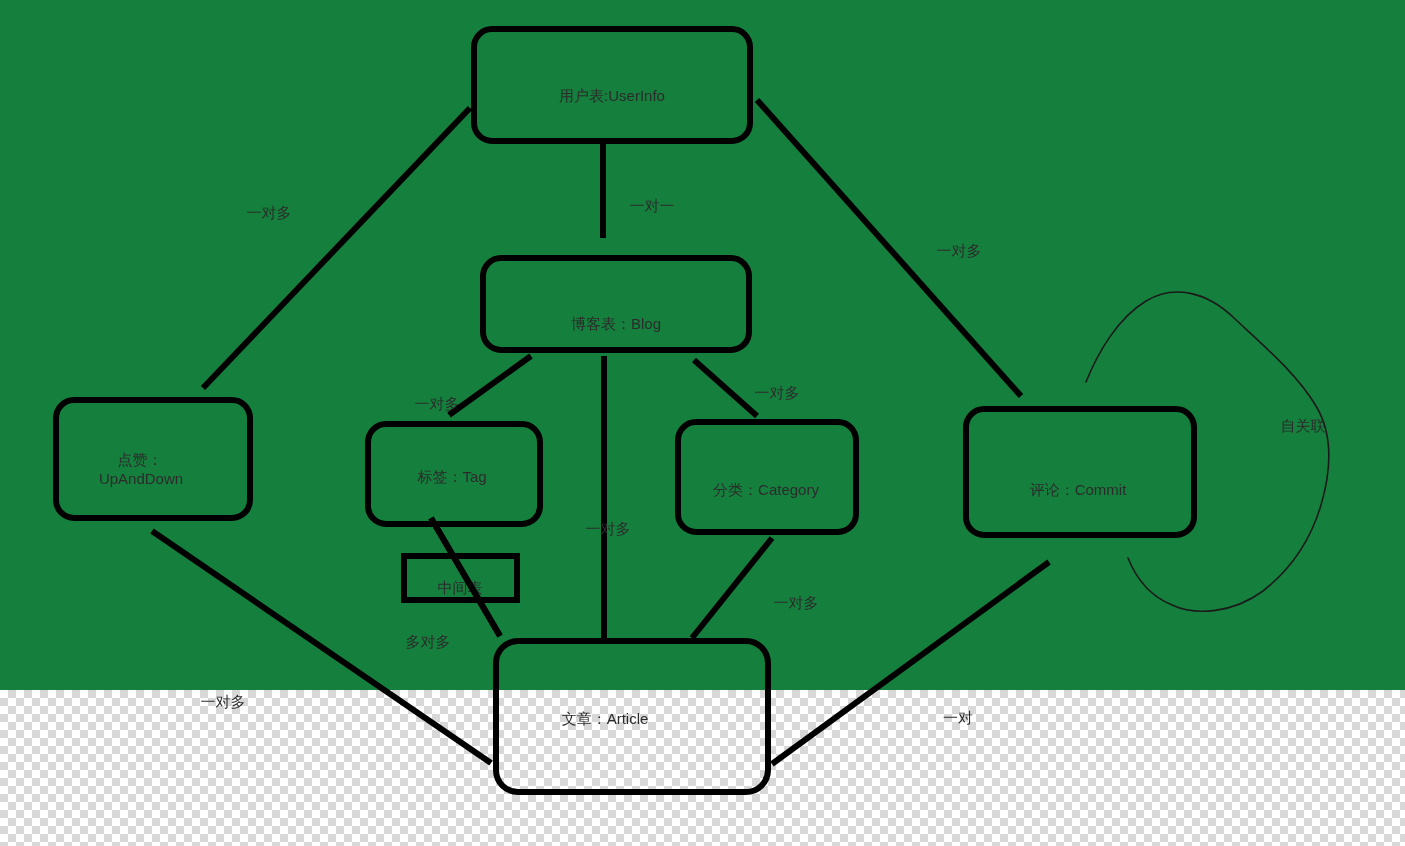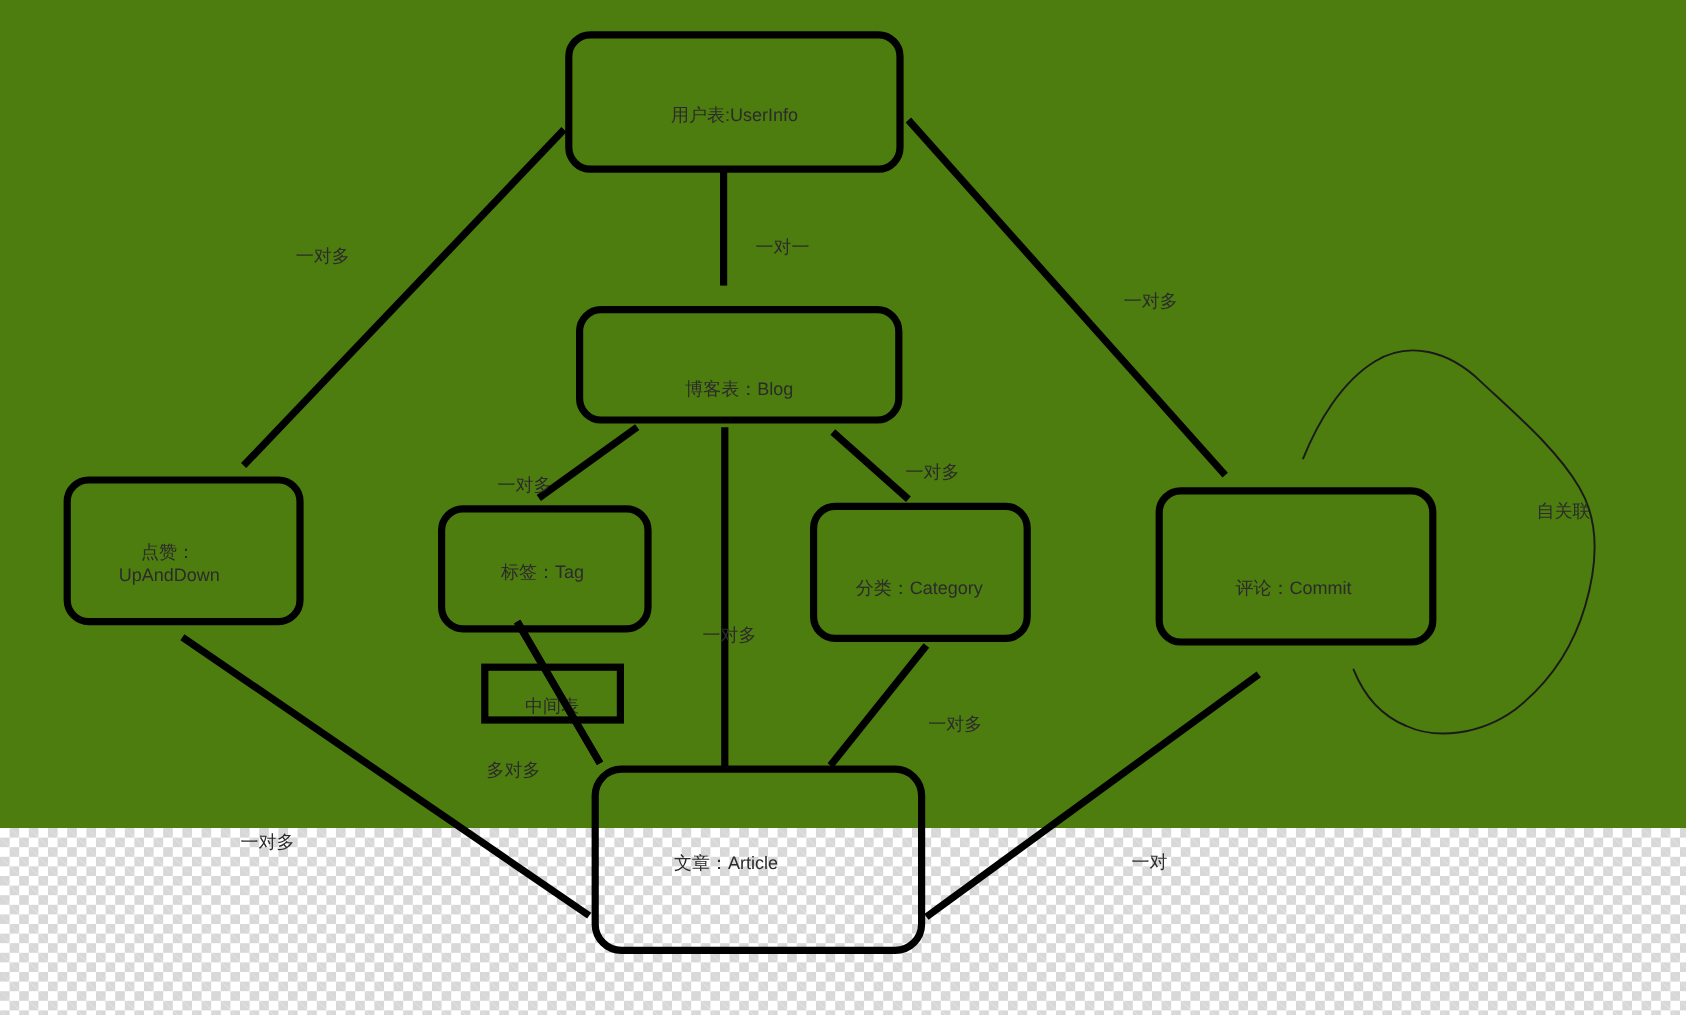--- a/index.html
+++ b/index.html
@@ -68,21 +68,21 @@
     stroke: #1a1a1a;
     stroke-width: 1.6;
     fill: none;
     stroke-linecap: round;
     stroke-linejoin: round;
   }
 </style>
 </head>
 <body>
 
-<div id="canvas" style="width: 1405px; height: 846px; background: #4d7c0f;">
+<div id="canvas" style="width: 1405px; height: 846px; background: #15803d;">
   <div id="alpha-region" style="top: 690px; height: 156px; width: 1405px;"></div>
 
   <svg id="diagram" width="1405" height="846" viewBox="0 0 1405 846" xmlns="http://www.w3.org/2000/svg">
 
     <g>
       <line class="connector" x1="470" y1="108" x2="203" y2="388"></line>
       <line class="connector" x1="603" y1="143" x2="603" y2="238"></line>
       <line class="connector" x1="757" y1="100" x2="1021" y2="396"></line>
       <line class="connector" x1="531" y1="356" x2="449" y2="415"></line>
       <line class="connector" x1="604" y1="356" x2="604" y2="639"></line>

